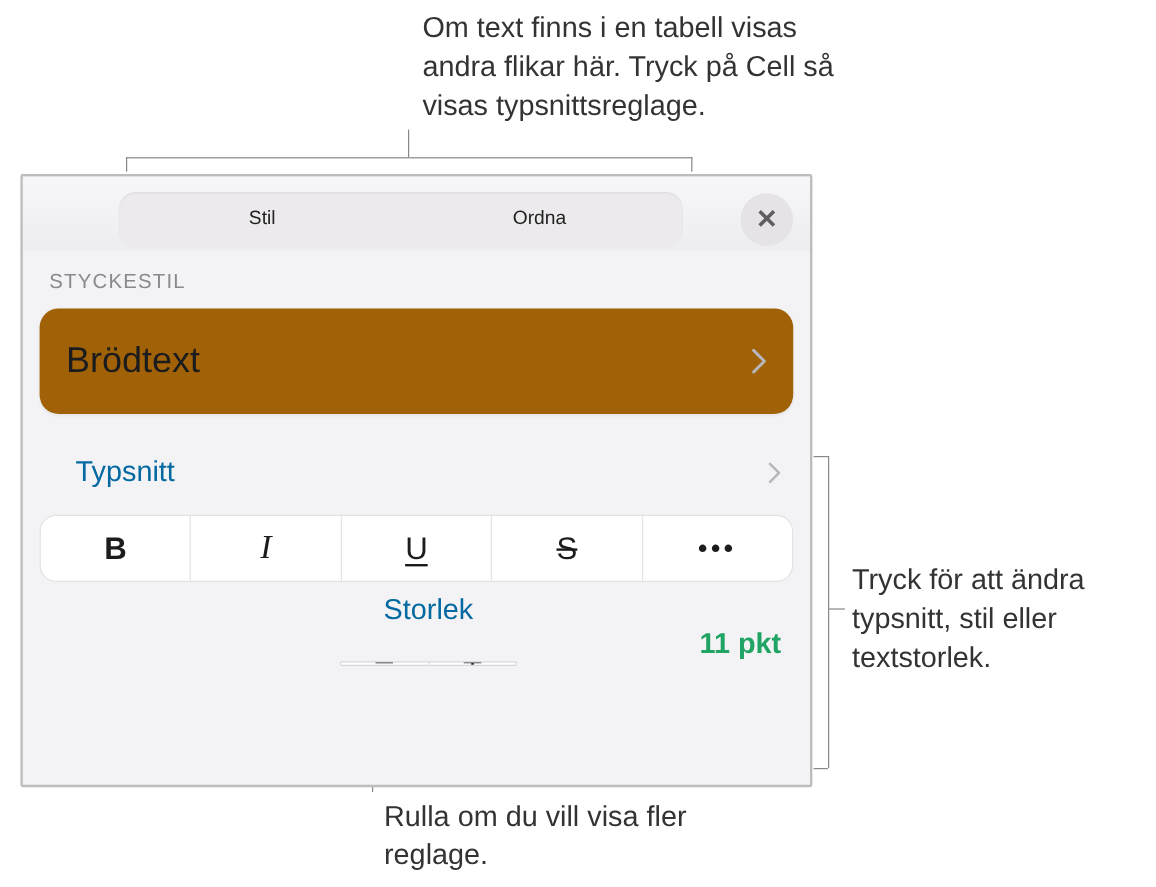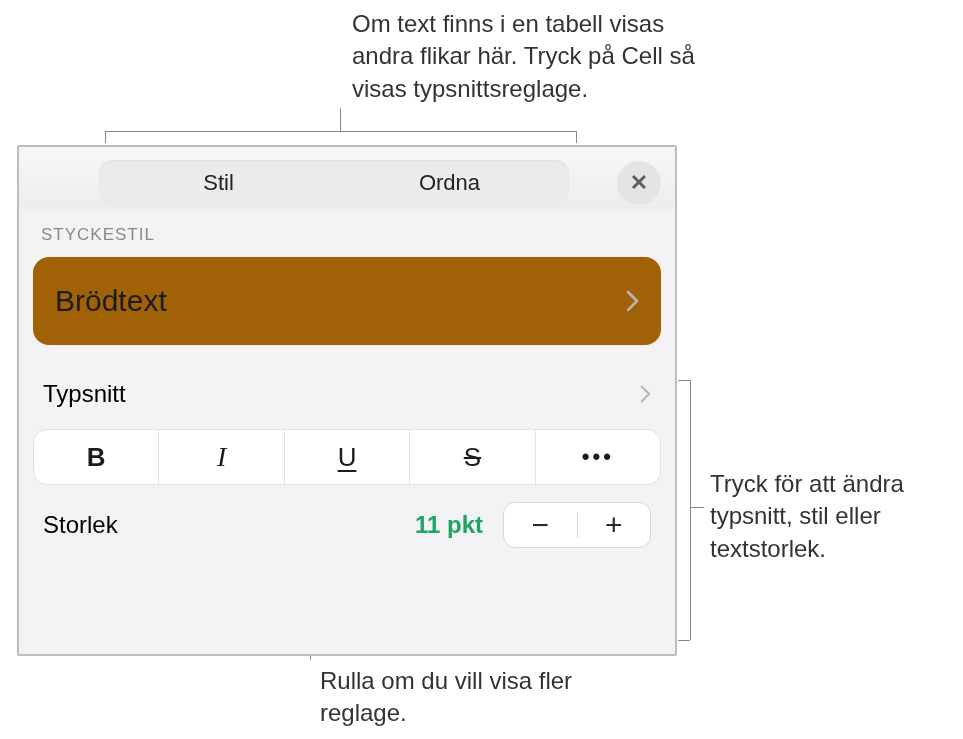--- a/index.html
+++ b/index.html
@@ -62,21 +62,21 @@
     background: #eceaec;
     border-radius: 14px;
     height: 46px;
     width: 470px;
     padding: 4px;
     box-shadow: inset 0 1px 2px rgba(0,0,0,0.06);
   }
   .seg-item {
     flex: 1;
     display:flex; align-items:center; justify-content:center;
-    font-size: 22px;
+    font-size: 16px;
     color: #222;
     border-radius: 10px;
     cursor: pointer;
   }
   .seg-item.active {
     background: #fff;
     font-weight: 600;
     box-shadow: 0 2px 6px rgba(0,0,0,0.15);
   }
   .close-btn {
@@ -109,21 +109,21 @@
   }
   .card-title { font-size: 30px; font-weight:400; color:#1c1c1e; }
   .chevron { color:#b6b6bb; stroke:#b6b6bb; }
 
   .row {
     margin: 0 14px;
     display:flex; align-items:center; justify-content:space-between;
     height: 58px;
     padding: 0 10px;
   }
-  .row-label { font-size: 24px; color:#000000; }
+  .row-label { font-size: 24px; color:#0369a1;margin-left:20px; }
   .row-value { font-size: 24px; color:#1fa463; margin-left:auto; margin-right:14px;}
   .row .chev-wrap { display:flex; align-items:center; }
 
   .style-buttons {
     margin: 6px 14px 10px;
     display:flex;
     background:#fff;
     border-radius: 14px;
     height: 56px;
     overflow:hidden;
@@ -142,20 +142,21 @@
   .italic { font-style:italic; font-family: Georgia, serif; font-size:28px;}
   .underline { text-decoration: underline; text-underline-offset:4px;}
   .strike { text-decoration: line-through; }
   .dots { letter-spacing:3px; font-weight:700; font-size:22px;}
 
   .size-row {
     margin: 6px 14px 0;
     display:flex; align-items:center;
     height: 60px;
     padding: 0 10px;
+    flex-direction: column;
   }
   .stepper {
     margin-left: 20px;
     display:flex;
     background:#fff;
     border:1px solid #d7d7db;
     border-radius: 12px;
     height: 46px; width: 148px;
     overflow:hidden;
   }

